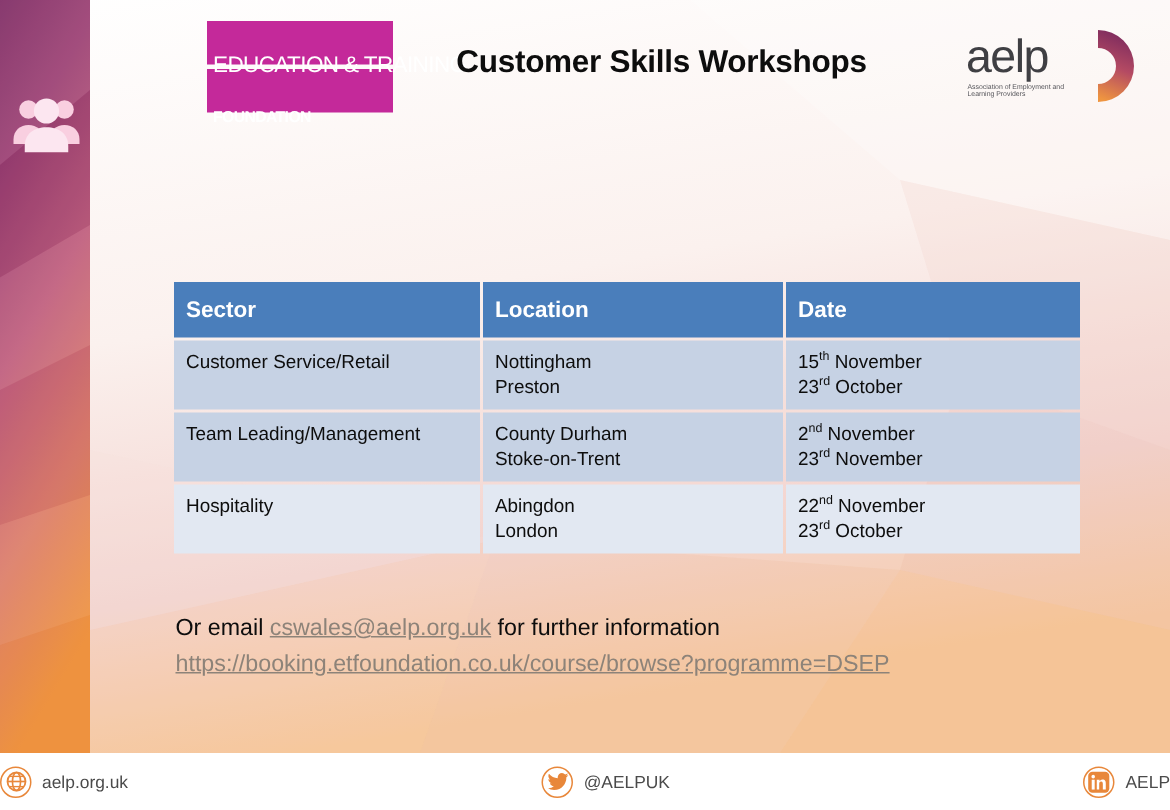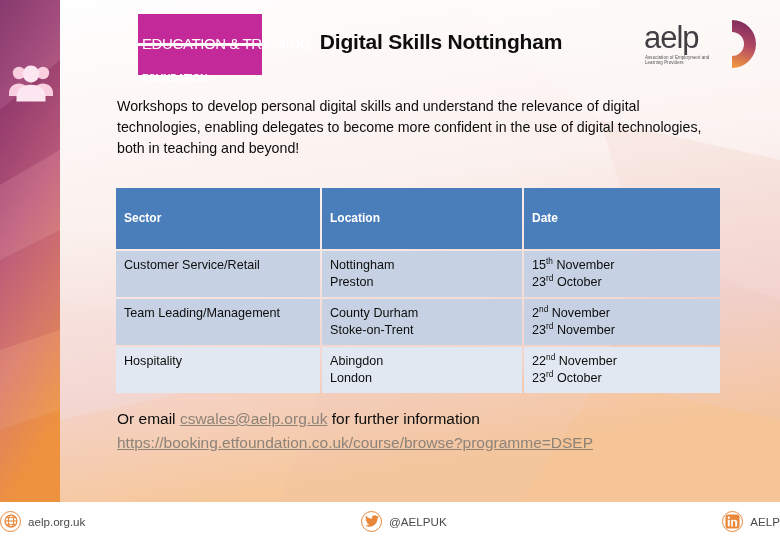--- a/index.html
+++ b/index.html
@@ -171,22 +171,22 @@
     padding: 6px 8px;
     font-size: 12.6px;
     line-height: 17px;
     color: #0d0d0d;
     box-sizing: border-box;
   }
   .sched-table th {
     background: #4a7ebb;
     color: #ffffff;
     font-weight: bold;
-    font-size: 12px;
-    padding: 22px 8px;
+    font-size: 15px;
+    padding: 10px 8px;
     height: 22px;
   }
   .col-sector { width: 204px; }
   .col-location { width: 200px; }
   .col-date { width: 196px; }
 
   .row-a td { background: #c6d2e4; }
   .row-b td { background: #e2e8f2; }
 
   .cell-line { display: block; white-space: nowrap; }
@@ -317,38 +317,37 @@
   <div class="footer-strip"></div>
 
   <div class="etf-logo">
     <div class="etf-block-top"></div>
     <div class="etf-block-bottom">
       <span class="etf-line1">EDUCATION &amp; TRAINING</span>
       <span class="etf-line2">FOUNDATION</span>
     </div>
   </div>
 
-  <div class="slide-title">Digital Skills Nottingham</div>
+  <div class="slide-title">Customer Skills Workshops</div>
 
   <div class="aelp-logo">
     <div class="aelp-word">aelp</div>
     <div class="aelp-sub">Association of Employment and Learning Providers</div>
     <svg class="aelp-swoosh" viewBox="0 0 46 52">
       <defs>
         <linearGradient id="swGrad" x1="0.5" y1="0" x2="0.3" y2="1">
           <stop offset="0" stop-color="#7b2a5e"></stop>
           <stop offset="0.5" stop-color="#b44a63"></stop>
           <stop offset="1" stop-color="#ef9540"></stop>
         </linearGradient>
       </defs>
       <path d="M8 2 A24 24 0 1 1 8 50 L8 38 A12 12 0 1 0 8 14 Z" fill="url(#swGrad)"></path>
     </svg>
   </div>
 
-  <div class="intro">Workshops to develop personal digital skills and understand the relevance of digital technologies, enabling delegates to become more confident in the use of digital technologies, both in teaching and beyond!</div>
 
   <table class="sched-table">
     <colgroup>
       <col class="col-sector">
         <col class="col-location">
         <col class="col-date">
     </colgroup>
     <thead>
       <tr>
         <th>Sector</th>

